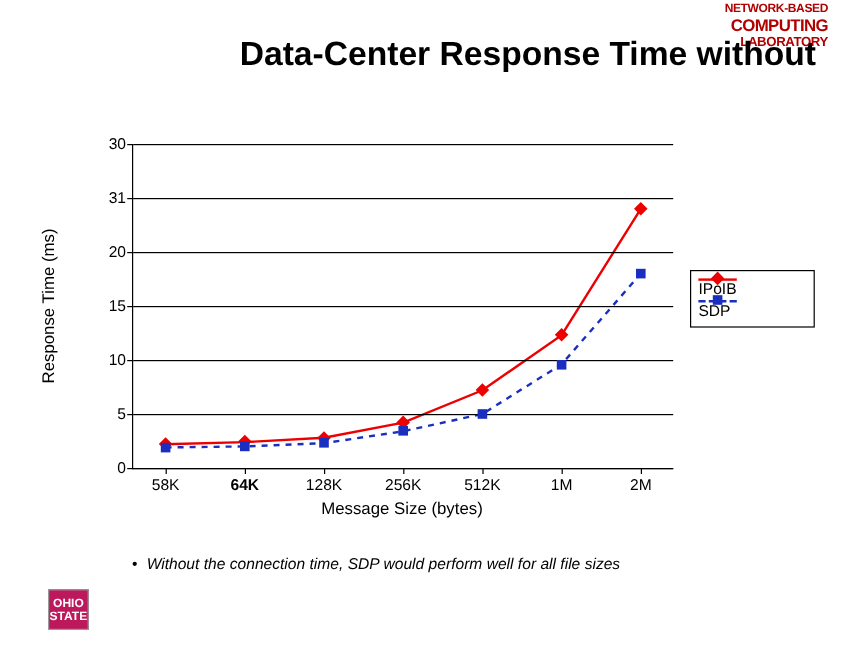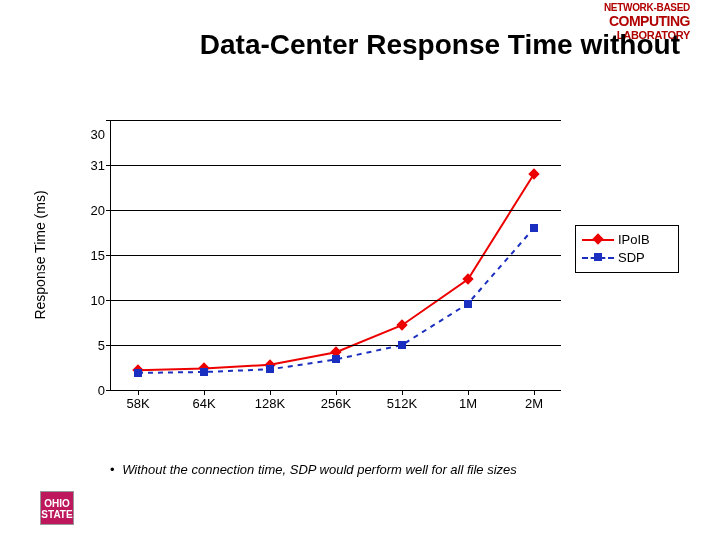--- a/index.html
+++ b/index.html
@@ -103,22 +103,22 @@
     left: 525px;
     top: 115px;
     width: 90px;
     border: 1px solid #000;
     background: #fff;
     padding: 4px 6px 6px 6px;
     font: 13px Arial;
   }
   .legend-row {
     display: flex;
-    align-items: center;
     height: 18px;
+    flex-direction: column;
   }
   .legend-swatch {
     position: relative;
     width: 32px;
     height: 14px;
     margin-right: 4px;
   }
   .sw-line-solid {
     position:absolute; left:0; right:0; top:50%;
     border-top: 2px solid #ed0000;
@@ -195,20 +195,21 @@
     <div class="l2">COMPUTING</div>
     <div class="l3">LABORATORY</div>
   </div>
 
   <div class="title">
     <span>Data-Center Response Time without</span><br>
   </div>
 
   <div class="chart">
     <div class="ylabel">Response Time (ms)</div>
+    <div class="xlabel">Message Size (bytes)</div>
 
     <div class="plot" id="plot">
       <svg class="lines" id="svg-lines">
           <path d="M27,250.2 L93,248.4 L159,244.8 L225,232.2 L291,205.2 L357.00000000000006,159.3 L423,54 " fill="none" stroke="#ed0000" stroke-width="2"></path>
           <path d="M27,252.9 L93,252 L159,249.3 L225,239.4 L291,225 L357.00000000000006,183.6 L423,108 " fill="none" stroke="#1a2fbf" stroke-width="2" stroke-dasharray="5,5"></path>
         </svg>
     <div class="grid-line" style="top: 270px;"></div>
         <div class="ytick-mark" style="top: 270px;"></div>
         <div class="ytick-lbl" style="top: 270px;">0</div>
         <div class="grid-line" style="top: 225px;"></div>
@@ -221,25 +222,25 @@
         <div class="ytick-mark" style="top: 135px;"></div>
         <div class="ytick-lbl" style="top: 135px;">15</div>
         <div class="grid-line" style="top: 90px;"></div>
         <div class="ytick-mark" style="top: 90px;"></div>
         <div class="ytick-lbl" style="top: 90px;">20</div>
         <div class="grid-line" style="top: 45px;"></div>
         <div class="ytick-mark" style="top: 45px;"></div>
         <div class="ytick-lbl" style="top: 45px;">31</div>
         <div class="grid-line" style="top: 0px;"></div>
         <div class="ytick-mark" style="top: 0px;"></div>
-        <div class="ytick-lbl" style="top: 14px;">30</div>
+        <div class="ytick-lbl" style="top: 0px;">30</div>
         <div class="xtick-mark" style="left: 27px;"></div>
         <div class="xtick-lbl" style="left: 27px;">58K</div>
         <div class="xtick-mark" style="left: 93px;"></div>
-        <div class="xtick-lbl" style="left: 93px;">64K</div>
+        <div class="xtick-lbl" style="left: 93px; font-weight: bold;">64K</div>
         <div class="xtick-mark" style="left: 159px;"></div>
         <div class="xtick-lbl" style="left: 159px;">128K</div>
         <div class="xtick-mark" style="left: 225px;"></div>
         <div class="xtick-lbl" style="left: 225px;">256K</div>
         <div class="xtick-mark" style="left: 291px;"></div>
         <div class="xtick-lbl" style="left: 291px;">512K</div>
         <div class="xtick-mark" style="left: 357px;"></div>
         <div class="xtick-lbl" style="left: 357px;">1M</div>
         <div class="xtick-mark" style="left: 423px;"></div>
         <div class="xtick-lbl" style="left: 423px;">2M</div>

